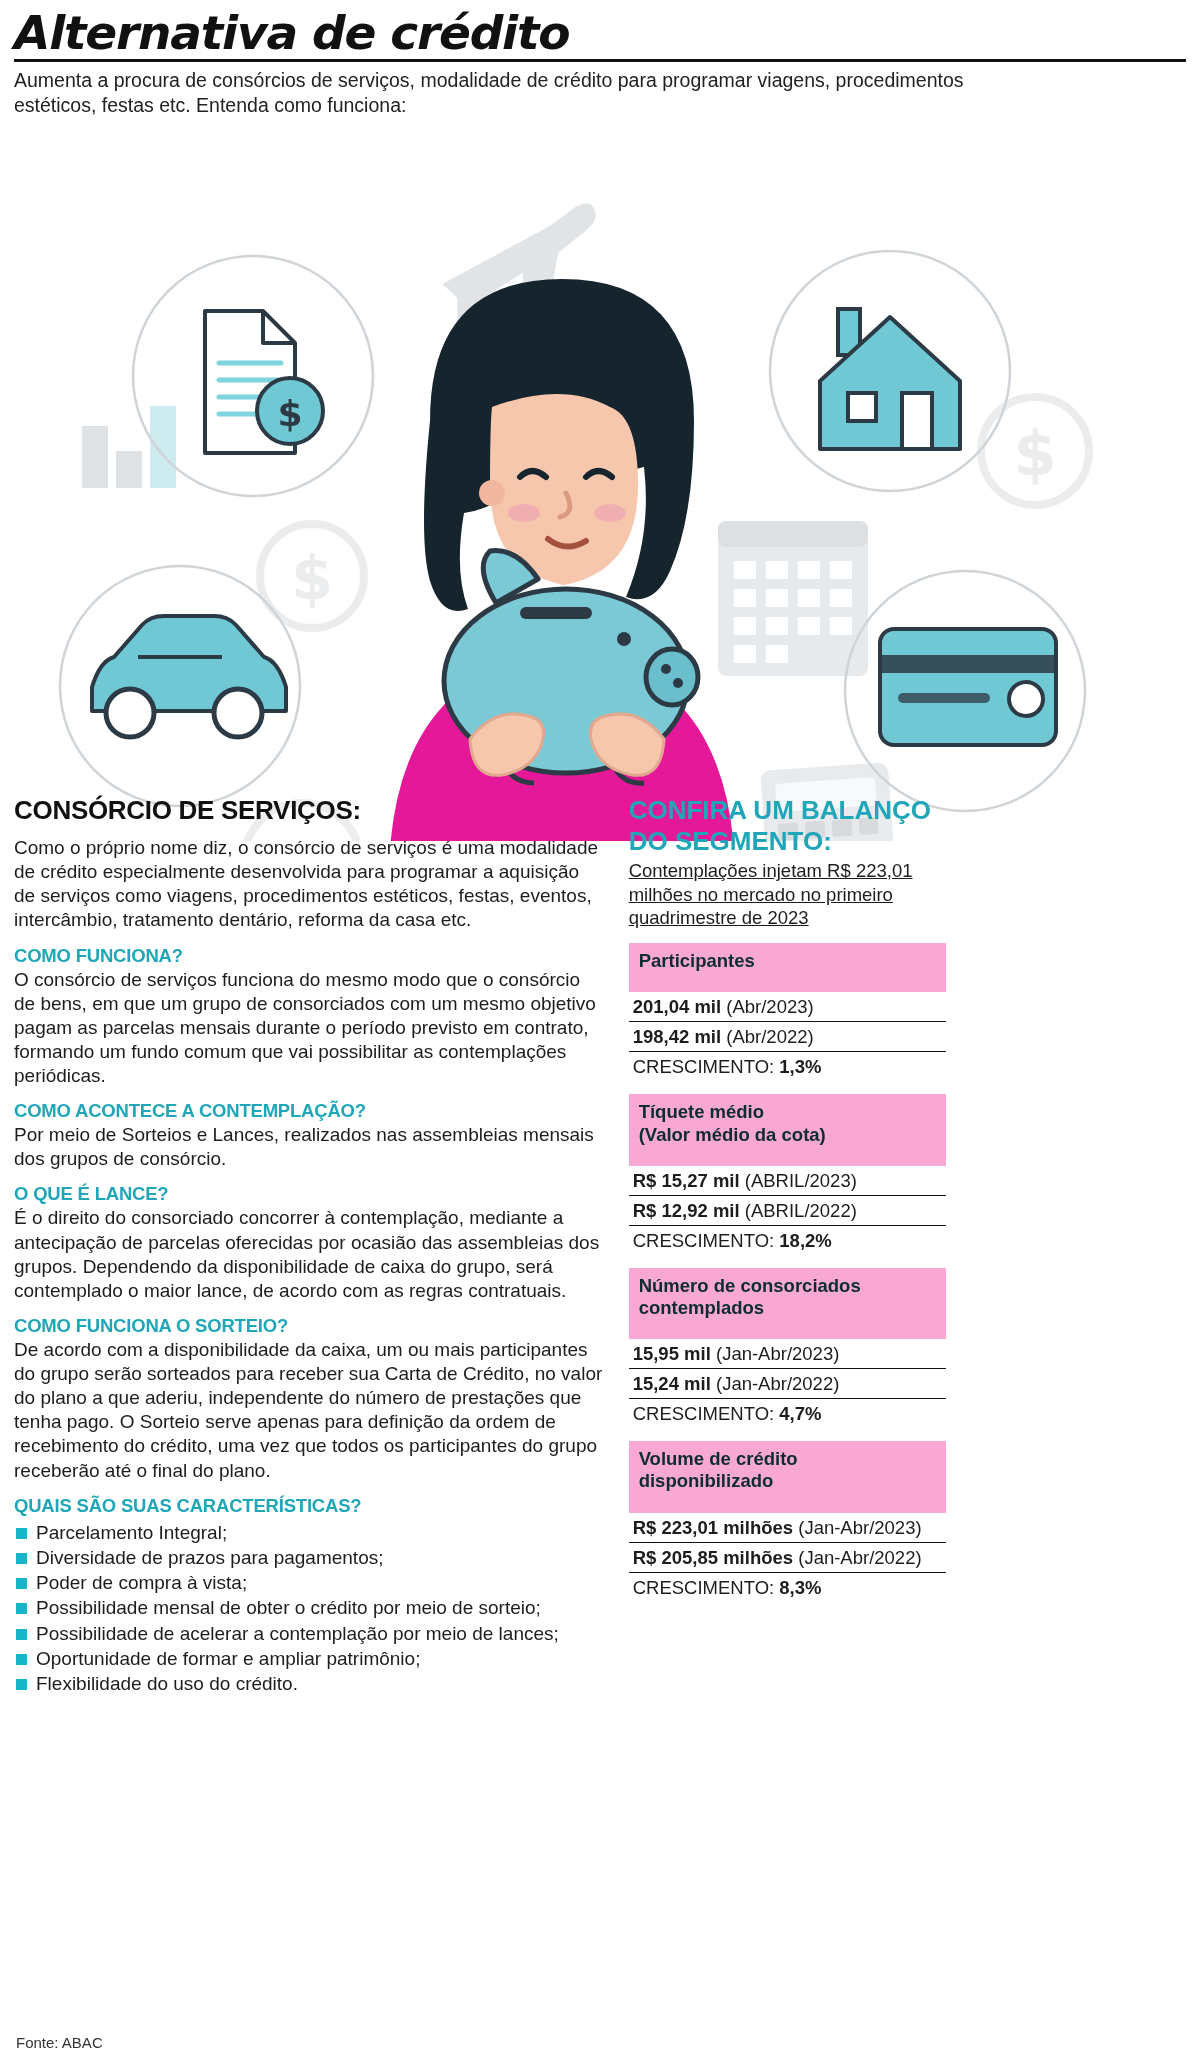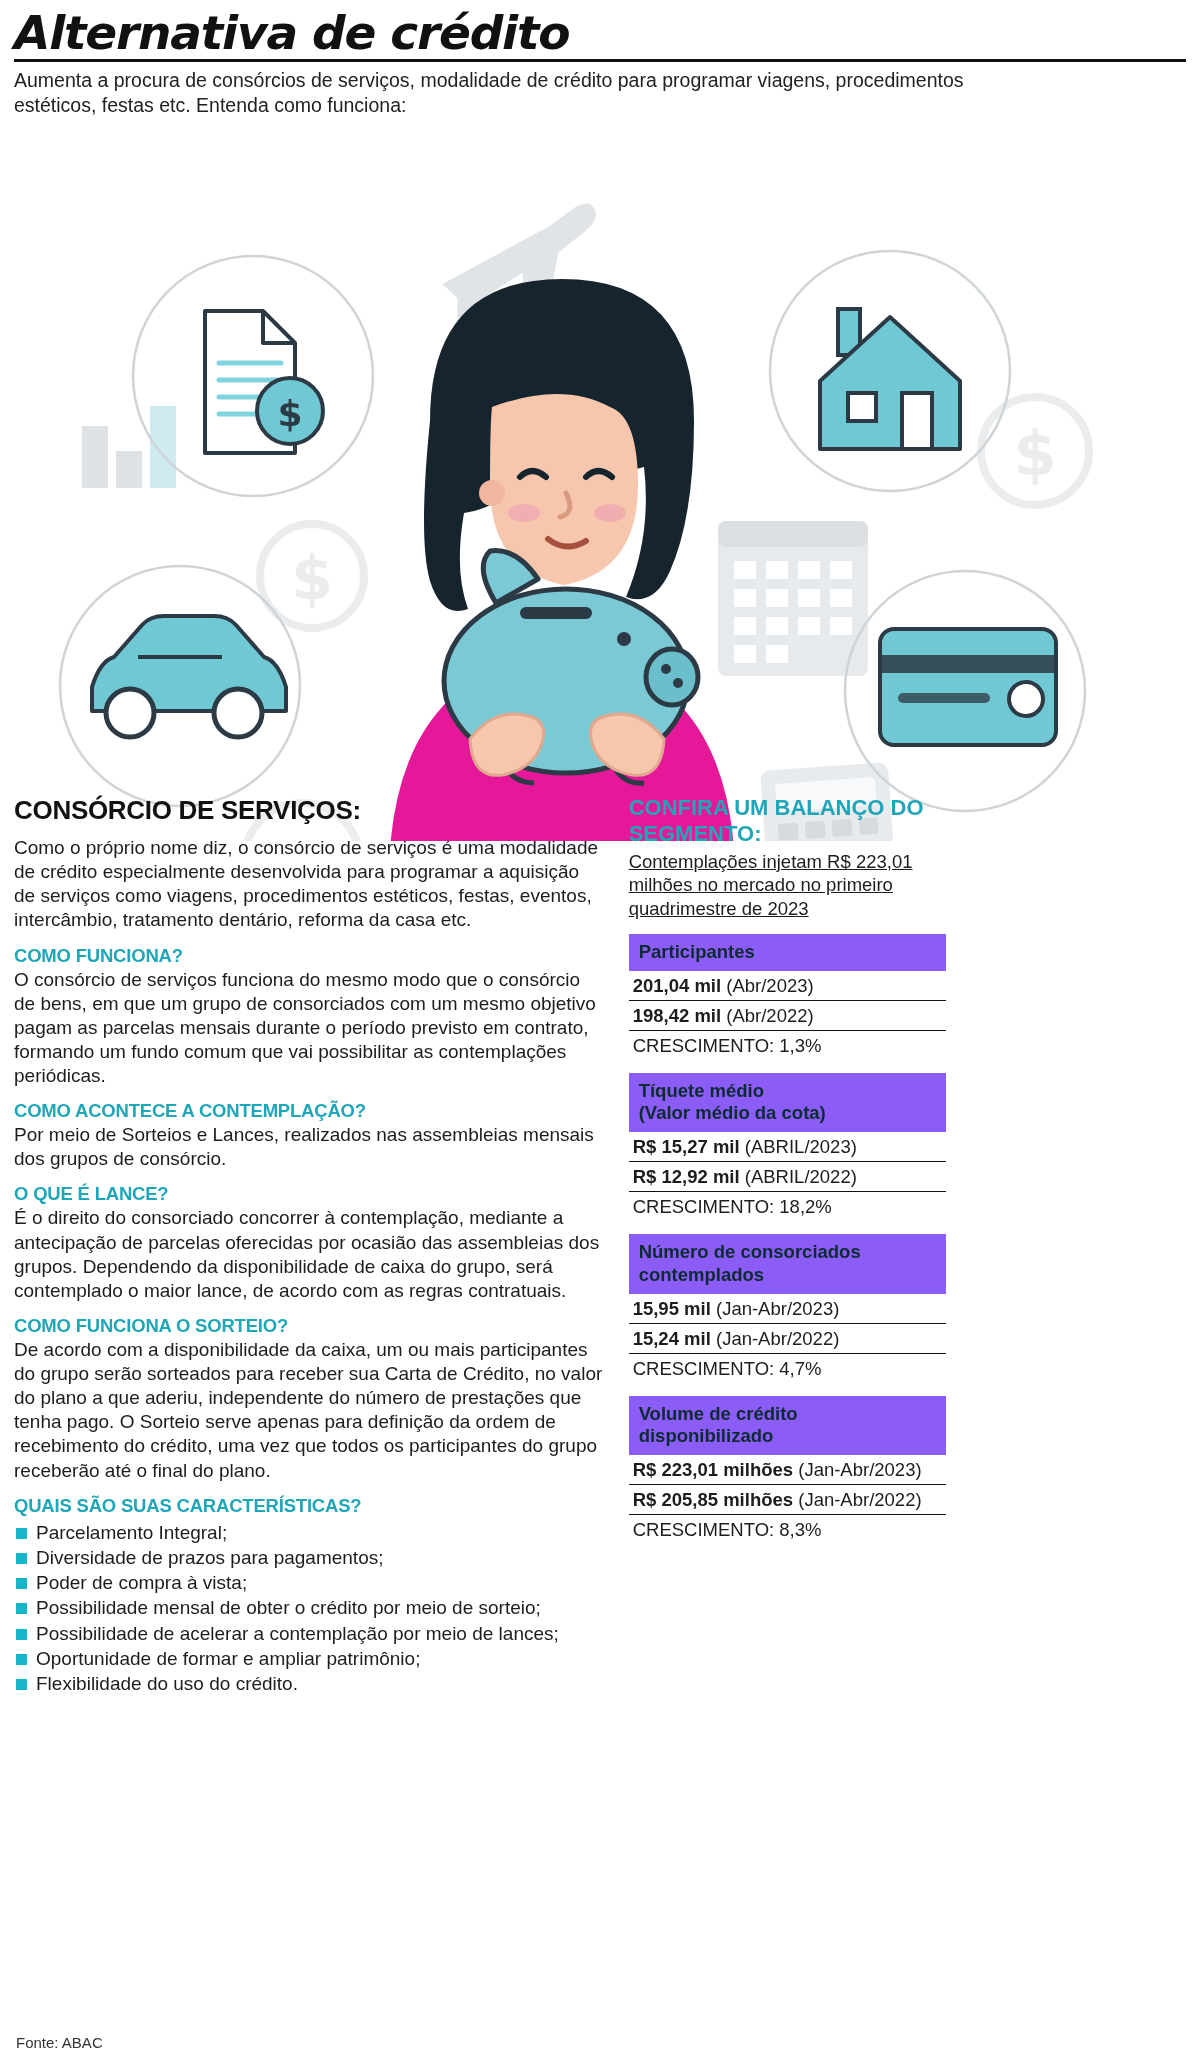--- a/index.html
+++ b/index.html
@@ -115,54 +115,54 @@
     left: 16px;
     bottom: 6px;
     font-size: 15px;
     color: #333;
   }
 
   
   .panel-title {
     color: #1fa6b8;
     font-weight: bold;
-    font-size: 22px;
+    font-size: 26px;
     line-height: 1.18;
     margin: 0 0 3px 0;
   }
   .panel-lead {
     font-size: 18.5px;
     line-height: 1.26;
     color: #1d1d1d;
     margin: 0 0 14px 0;
     text-decoration: underline;
   }
   .stat-block { margin-bottom: 16px; }
   .stat-head {
-    background: #8b5cf6;
+    background: #f9a8d4;
     color: #0d2b33;
     font-weight: bold;
     font-size: 18.5px;
     line-height: 1.2;
-    padding: 7px 10px 8px 10px;
+    padding: 7px 10px 20px 10px;
   }
   .stat-row {
     border-bottom: 1.5px solid #111;
     padding: 4px 2px 3px 4px;
     font-size: 18.5px;
     color: #1d1d1d;
     white-space: nowrap;
   }
   .stat-row .v { font-weight: bold; }
   .growth {
     padding: 4px 2px 0 4px;
     font-size: 18.5px;
     color: #1d1d1d;
   }
-  .growth .g { font-weight: normal; }
+  .growth .g { font-weight: bold; }
 </style>
 </head>
 <body>
 
 <div class="page">
 
   <div class="header">
     <h1 class="title">Alternativa de crédito</h1>
     <div class="title-rule"></div>
     <p class="subtitle">Aumenta a procura de consórcios de serviços, modalidade de crédito para programar viagens, procedimentos estéticos, festas etc. Entenda como funciona:</p>

